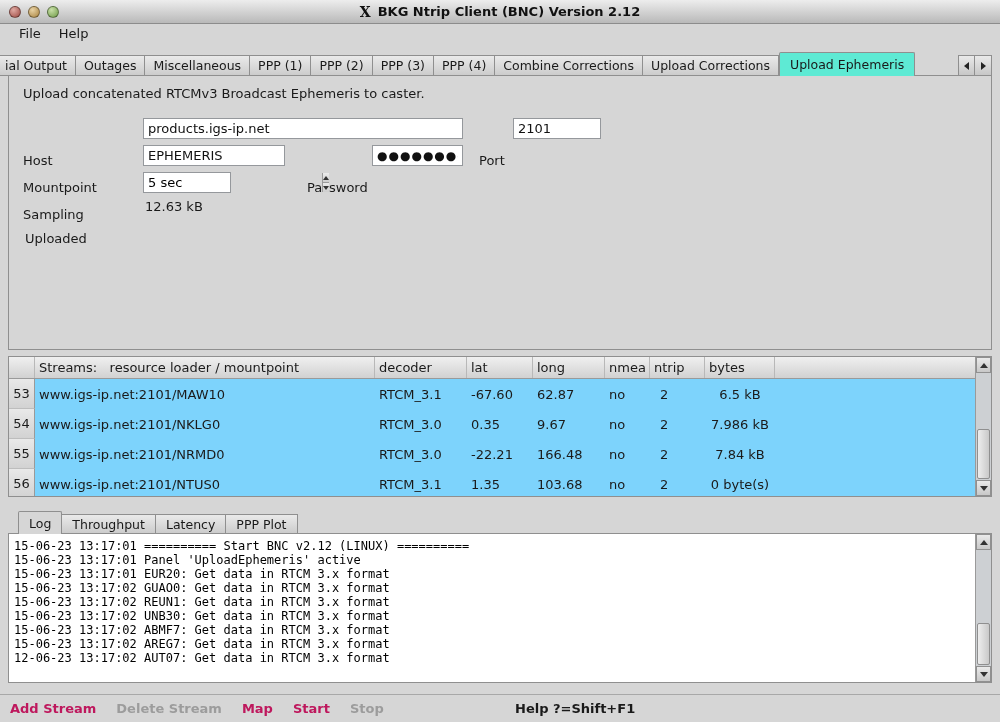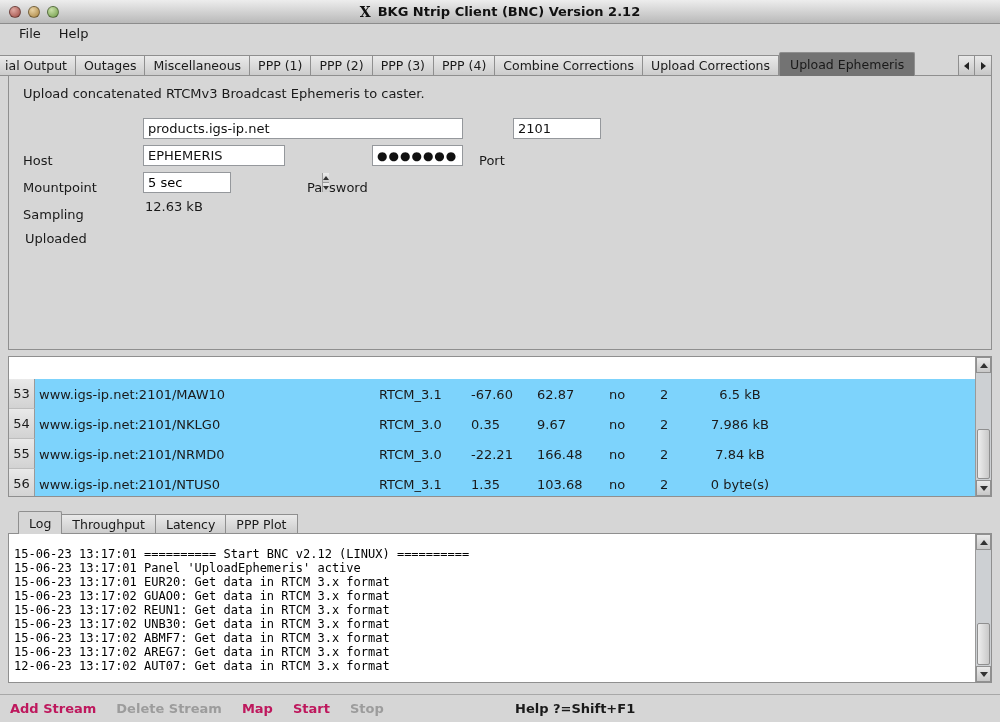--- a/index.html
+++ b/index.html
@@ -27,21 +27,21 @@
   .menubar { position:absolute; top:24px; left:0; right:0; height:22px; display:flex; align-items:flex-start; padding-left:10px; }
   .menu-item { padding:2px 9px; font-size:13px; }
 
   
   .tabbar { position:absolute; top:52px; left:0; right:0; height:24px; overflow:hidden; }
   .tabs { position:absolute; bottom:0; left:0; display:flex; align-items:flex-end; white-space:nowrap; }
   .tab { height:21px; padding:0 8px; font-size:12.5px; display:flex; align-items:center;
     background:linear-gradient(#eaeaea,#cccccc); border:1px solid #8f8f8f; border-left:none;
     color:#1a1a1a; }
   .tab.first { padding-left:5px; }
-  .tab.selected { height:24px; padding:0 10px; background:#737373; border-bottom:none;
+  .tab.selected { height:24px; padding:0 10px; background:#5eead4; border-bottom:none;
     border-left:1px solid #8f8f8f; border-top-left-radius:2px; border-top-right-radius:2px; z-index:3; }
   .tab-scroll { position:absolute; right:8px; bottom:0; display:flex; z-index:4; }
   .tsbtn { width:17px; height:21px; background:linear-gradient(#e9e9e9,#c7c7c7);
     border:1px solid #8f8f8f; display:flex; align-items:center; justify-content:center; }
   .tsbtn + .tsbtn { border-left:none; }
   .arr-left  { width:0; height:0; border-top:4px solid transparent; border-bottom:4px solid transparent; border-right:5px solid #222; }
   .arr-right { width:0; height:0; border-top:4px solid transparent; border-bottom:4px solid transparent; border-left:5px solid #222; }
 
   
   .pane { position:absolute; left:8px; top:75px; width:984px; height:275px;
@@ -96,21 +96,21 @@
   
   .bottom-tabbar { position:absolute; left:8px; top:511px; height:23px; display:flex; align-items:flex-end; z-index:2; }
   .btab { height:20px; padding:0 10px; font-size:12.5px; display:flex; align-items:center;
     background:linear-gradient(#eaeaea,#cccccc); border:1px solid #8f8f8f; border-left:none; }
   .btab:first-child { border-left:1px solid #8f8f8f; border-top-left-radius:2px;margin-left:10px; }
   .btab.selected { height:23px; background:#d6d6d6; border-bottom:none;
     border-top-left-radius:2px; border-top-right-radius:2px; }
   .logframe { position:absolute; left:8px; top:533px; width:984px; height:150px;
     border:1px solid #8f8f8f; background:#fff; z-index:1; }
   .log-content { position:absolute; top:1px; left:1px; right:17px; bottom:1px;
-    padding:12px 4px; overflow:hidden;
+    padding:4px 4px; overflow:hidden;
     font-family:"DejaVu Sans Mono","Liberation Mono",monospace; font-size:12px; line-height:14px;
     color:#000; }
   .log-line { white-space:pre; }
 
   
   .statusbar { position:absolute; left:0; right:0; bottom:0; height:28px;
     border-top:1px solid #a8a8a8; background:#d6d6d6; display:flex; align-items:center;
     font-weight:bold; font-size:13px; }
   .action { padding:0 10px; color:#be185d; }
   .action.disabled { color:#9c9c9c; }
@@ -185,20 +185,31 @@
             <span class="tri-down"></span>
           </div>
       </div>
     </div>
 
     <span class="lbl" style="left:16px; top:120px;">Uploaded</span>
     <span class="val" style="left:136px; top:120px;">12.63 kB</span>
   </div>
 
   <div class="table">
+    <div class="thead">
+      <div class="th w-corner"></div>
+      <div class="th c0">Streams:   resource loader / mountpoint</div>
+      <div class="th c1">decoder</div>
+      <div class="th c2">lat</div>
+      <div class="th c3">long</div>
+      <div class="th c4">nmea</div>
+      <div class="th c5" style="padding-left:4px;">ntrip</div>
+      <div class="th c6" style="justify-content:flex-start;">bytes</div>
+      <div class="th cfill"></div>
+    </div>
     <div class="tbody">
 
       <div class="row">
         <div class="rownum">53</div>
         <div class="td c0">www.igs-ip.net:2101/MAW10</div>
         <div class="td c1">RTCM_3.1</div>
         <div class="td c2">-67.60</div>
         <div class="td c3">62.87</div>
         <div class="td c4">no</div>
         <div class="td c5">2</div>

